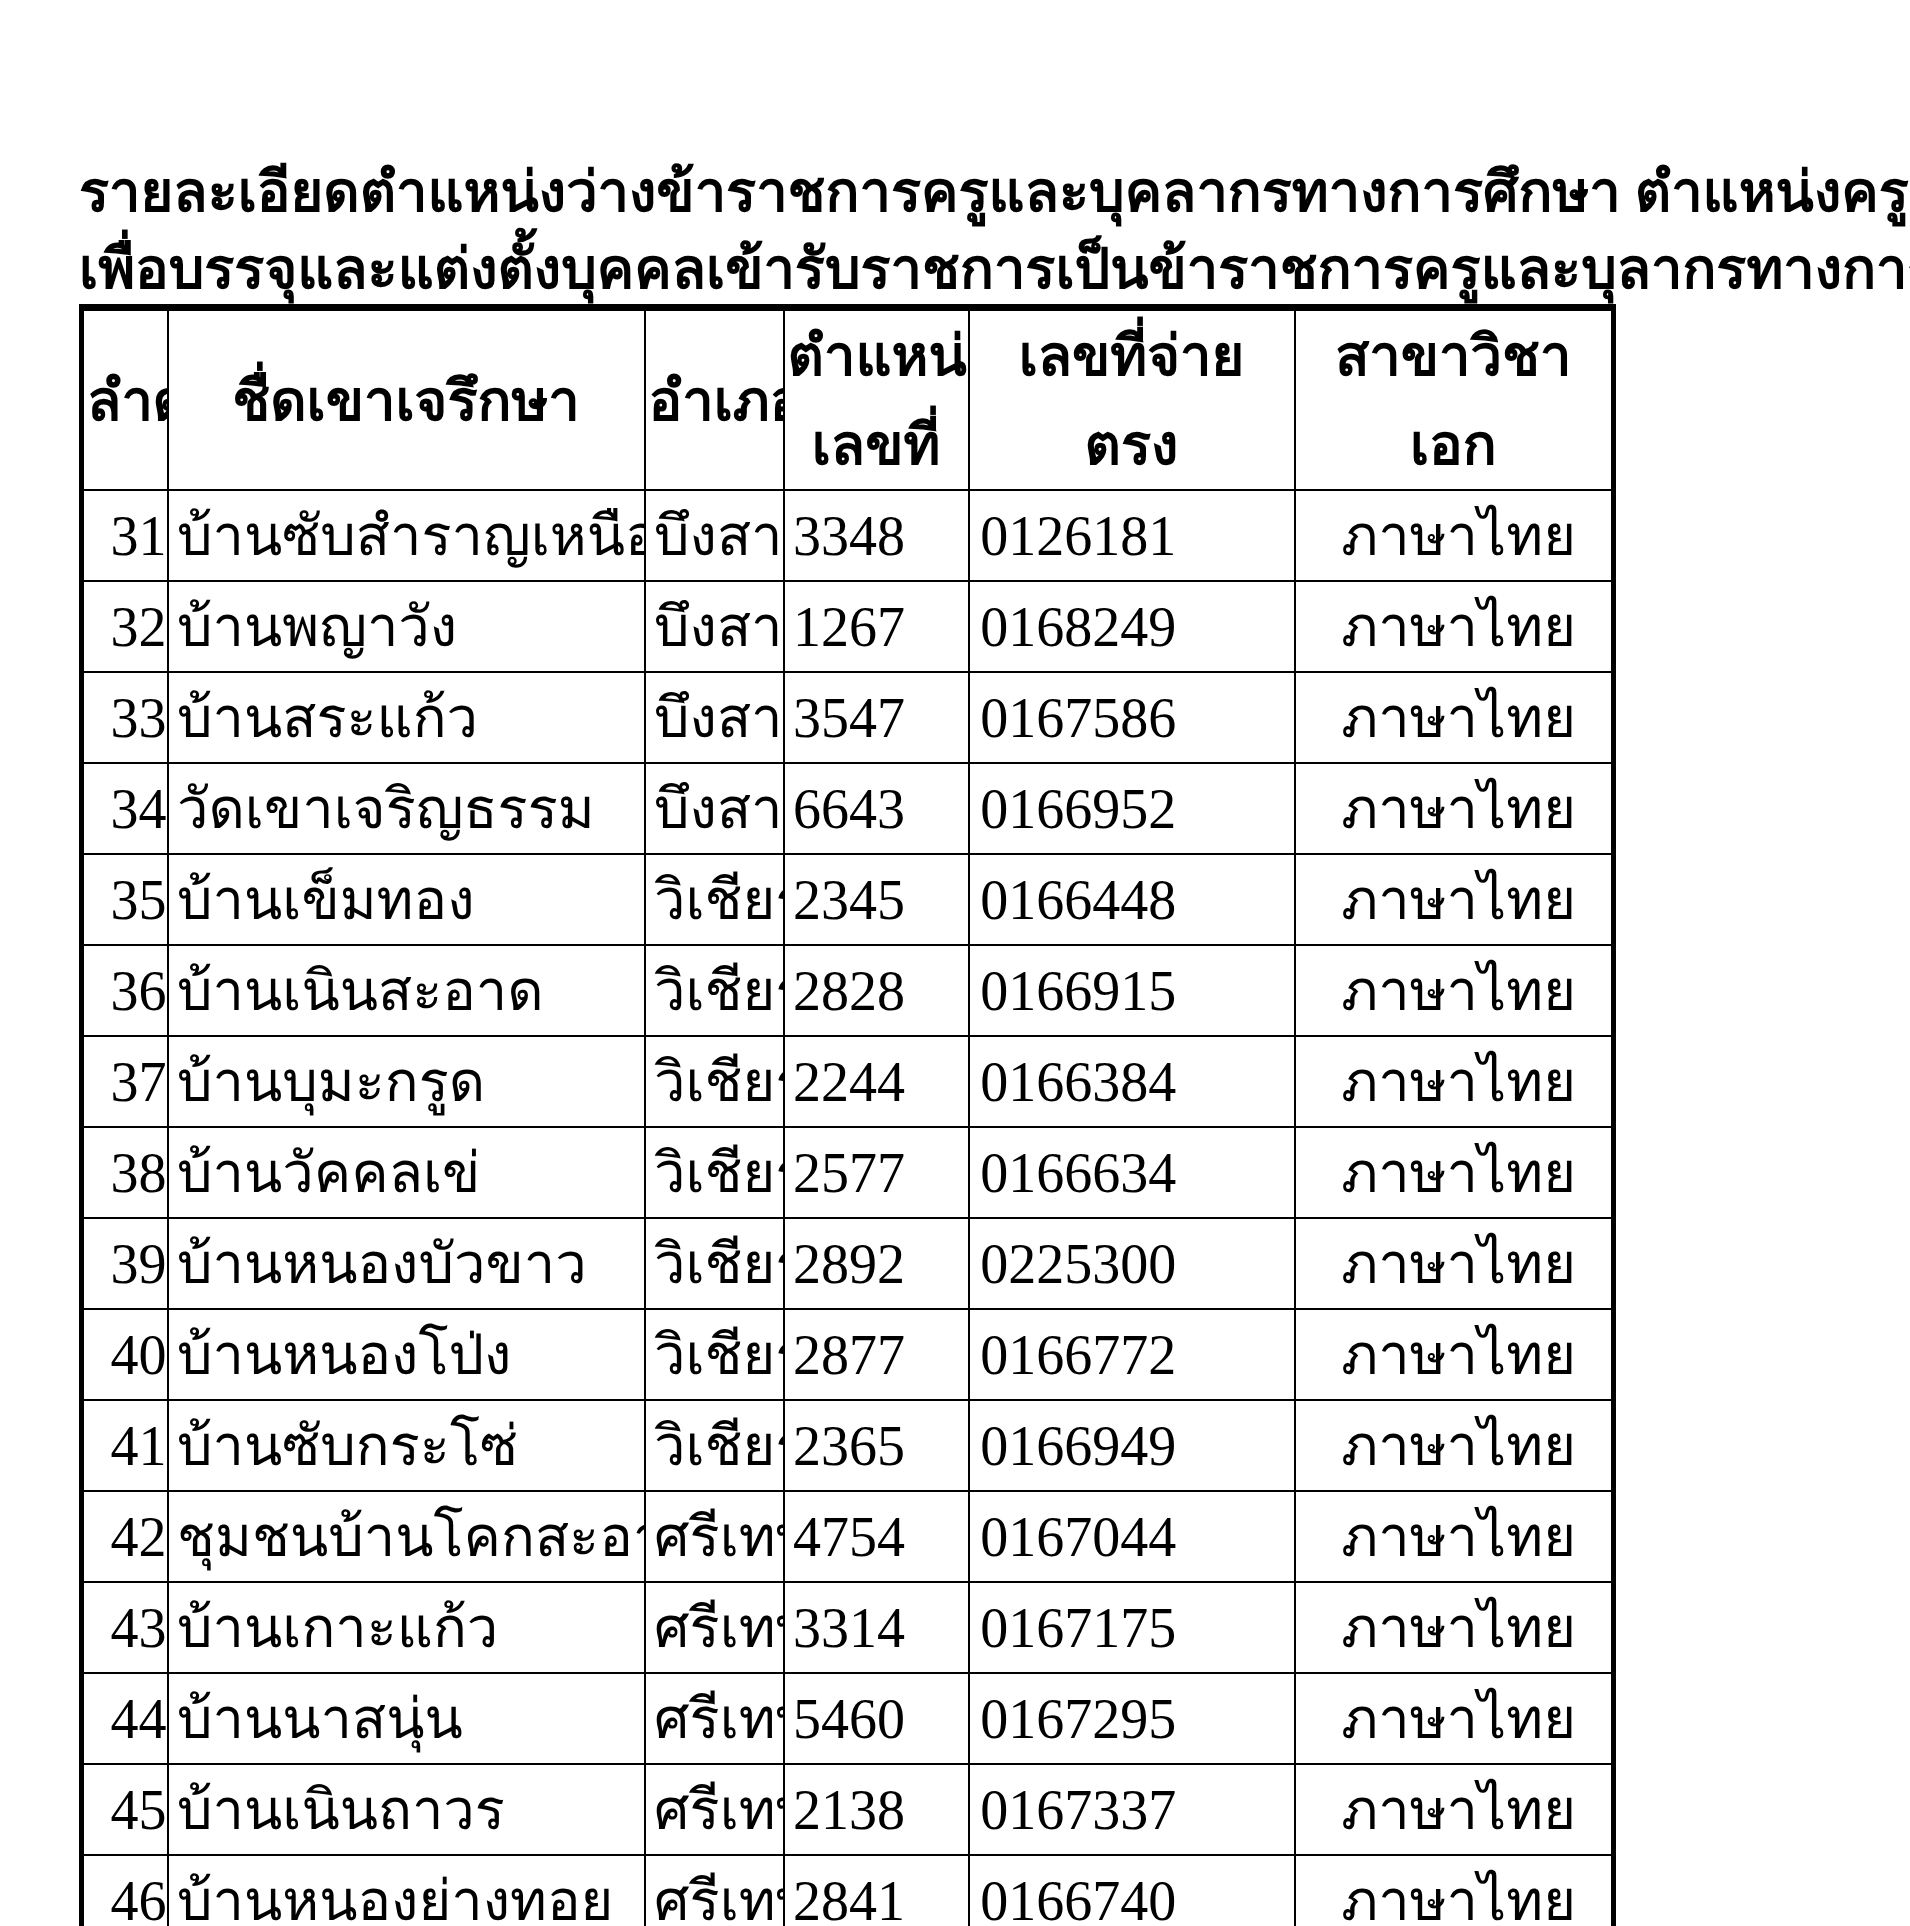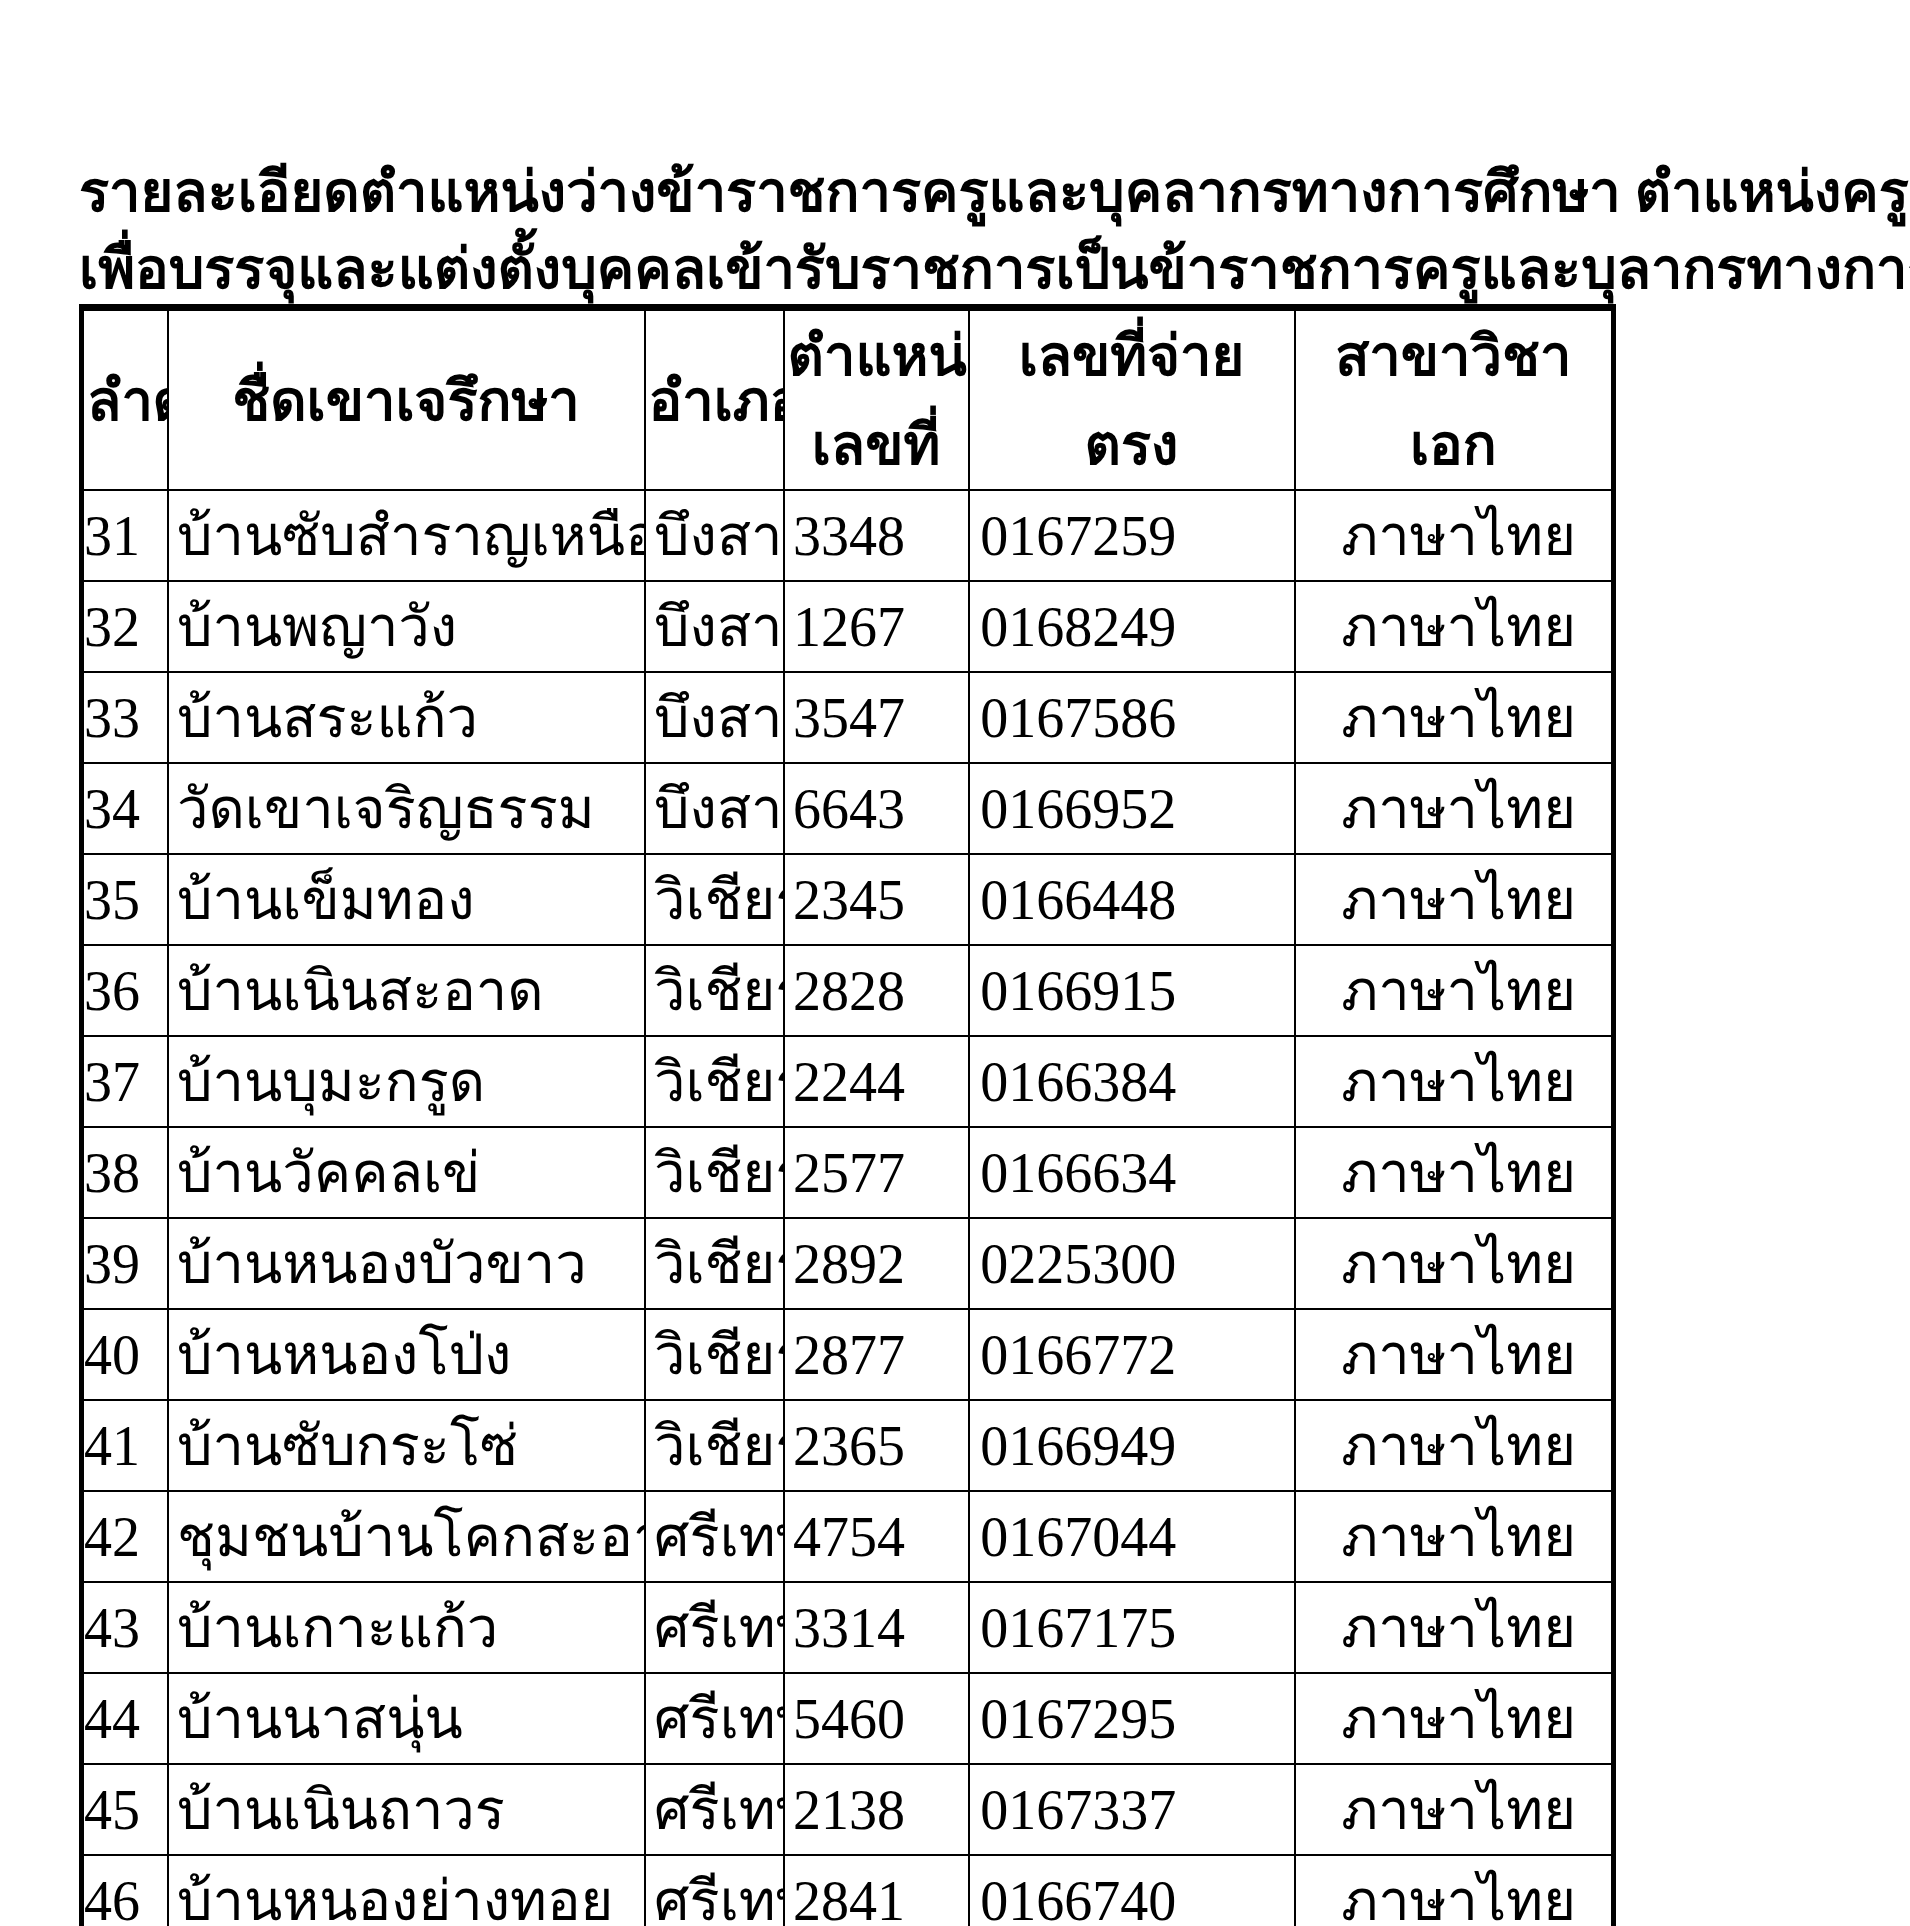--- a/index.html
+++ b/index.html
@@ -51,21 +51,21 @@
   }
   tbody td {
     height: 62px;
     font-size: 56px;
     font-weight: normal;
     vertical-align: middle;
     text-align: left;
     padding: 0 0 0 8.5px;
     white-space: nowrap;
   }
-  tbody td.col-1 { text-align: left; padding: 0; }
+  tbody td.col-1 { text-align: right; padding: 0; }
   tbody td.col-5 { padding-left: 10.8px; }
   tbody td.col-6 { padding-left: 10.8px; text-align: center; }
 </style>
 </head>
 <body>
 
 <div class="page">
 
   <div class="title-block">
     <div class="title-line">รายละเอียดตำแหน่งว่างข้าราชการครูและบุคลากรทางการศึกษา ตำแหน่งครูผู้ช่วย</div>
@@ -90,21 +90,21 @@
           <th>เลขที่จ่ายตรง</th>
           <th>สาขาวิชาเอก</th>
         </tr>
     </thead>
     <tbody>
         <tr>
           <td class="col-1">31</td>
           <td class="col-2">บ้านซับสำราญเหนือ</td>
           <td class="col-3">บึงสามพัน</td>
           <td class="col-4">3348</td>
-          <td class="col-5">0167259</td>
+          <td class="col-5">0126181</td>
           <td class="col-6">ภาษาไทย</td>
         </tr>
         <tr>
           <td class="col-1">32</td>
           <td class="col-2">บ้านพญาวัง</td>
           <td class="col-3">บึงสามพัน</td>
           <td class="col-4">1267</td>
           <td class="col-5">0168249</td>
           <td class="col-6">ภาษาไทย</td>
         </tr>

